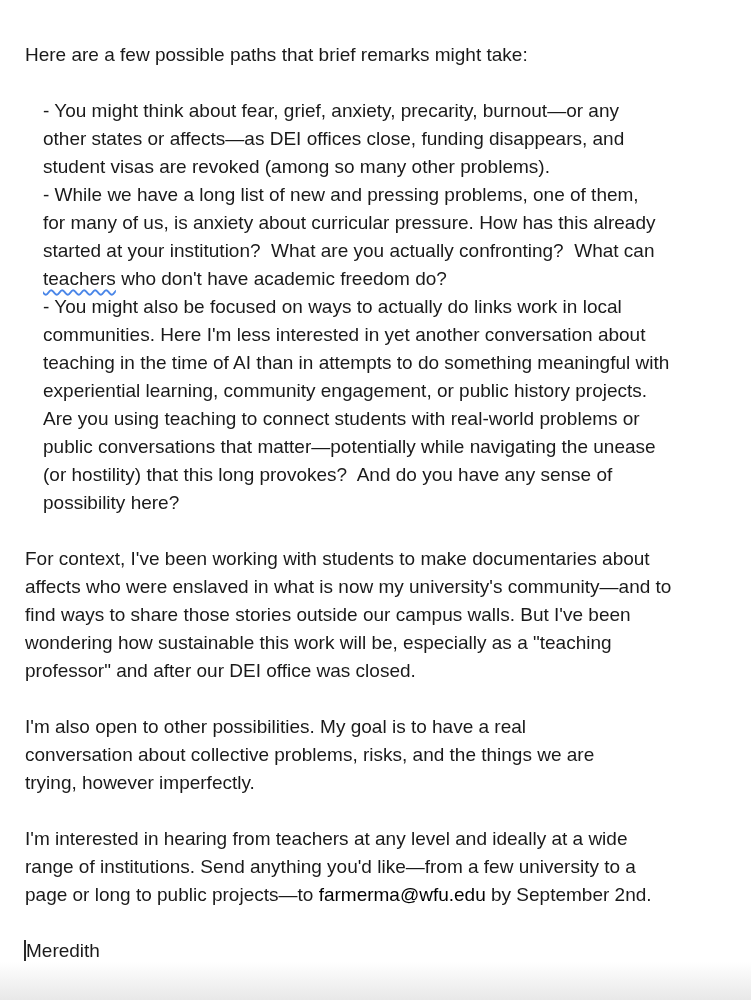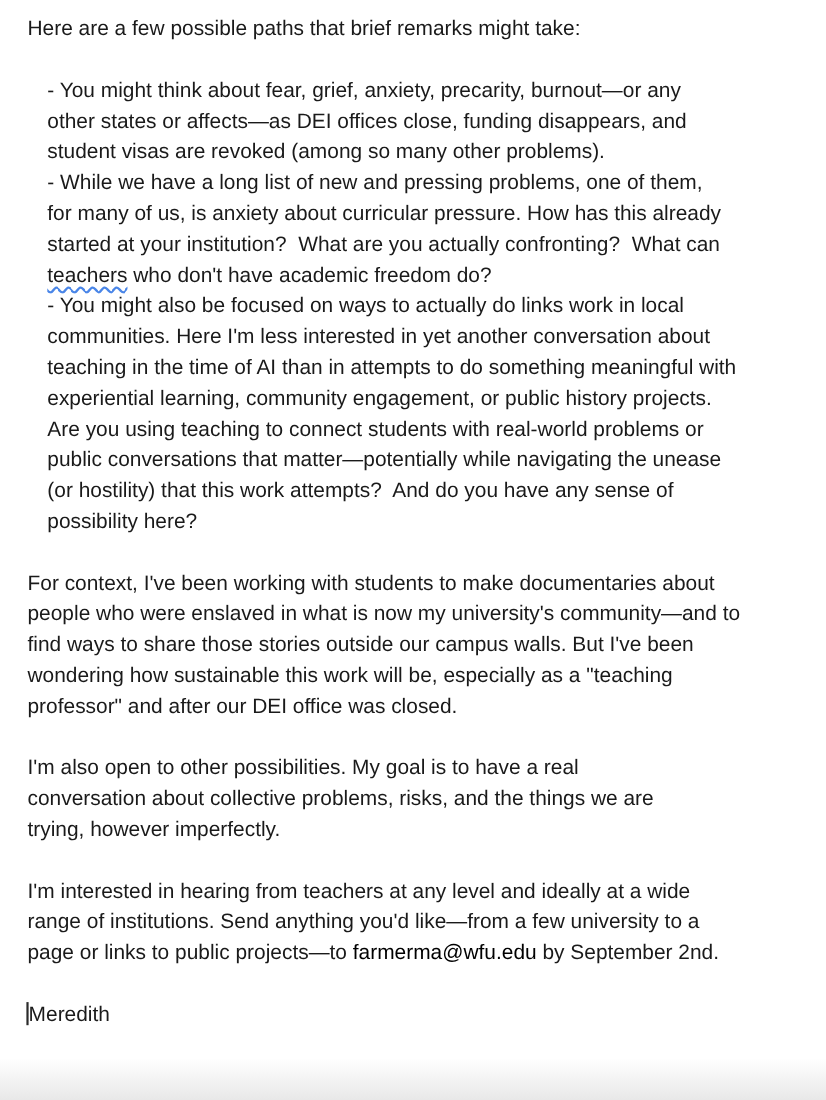--- a/index.html
+++ b/index.html
@@ -13,20 +13,21 @@
     overflow: hidden;
     position: relative;
     font-family: "Liberation Sans", sans-serif;
   }
   .editor {
     padding: 13px 8px 0 25px;
     font-size: 19px;
     line-height: 28px;
     color: #1a1a1a;
     cursor: text;
+    margin-top: 28px;
   }
   .ln {
     white-space: pre;
   }
   .indent {
     margin-left: 18px;
   }
   .blank {
     height: 28px;
   }
@@ -77,48 +78,48 @@
     <div class="ln">- While we have a long list of new and pressing problems, one of them,</div>
     <div class="ln">for many of us, is anxiety about curricular pressure. How has this already</div>
     <div class="ln">started at your institution?  What are you actually confronting?  What can</div>
     <div class="ln"><span class="wavy">teachers</span><span> who don't have academic freedom do?</span></div>
     <div class="ln">- You might also be focused on ways to actually do links work in local</div>
     <div class="ln">communities. Here I'm less interested in yet another conversation about</div>
     <div class="ln">teaching in the time of AI than in attempts to do something meaningful with</div>
     <div class="ln">experiential learning, community engagement, or public history projects.</div>
     <div class="ln">Are you using teaching to connect students with real-world problems or</div>
     <div class="ln">public conversations that matter—potentially while navigating the unease</div>
-    <div class="ln">(or hostility) that this work attempts?  And do you have any sense of</div>
+    <div class="ln">(or hostility) that this long provokes?  And do you have any sense of</div>
     <div class="ln">possibility here?</div>
   </div>
 
   <div class="blank"></div>
 
   <div>
     <div class="ln">For context, I've been working with students to make documentaries about</div>
-    <div class="ln">people who were enslaved in what is now my university's community—and to</div>
+    <div class="ln">affects who were enslaved in what is now my university's community—and to</div>
     <div class="ln">find ways to share those stories outside our campus walls. But I've been</div>
     <div class="ln">wondering how sustainable this work will be, especially as a "teaching</div>
     <div class="ln">professor" and after our DEI office was closed.</div>
   </div>
 
   <div class="blank"></div>
 
   <div>
     <div class="ln">I'm also open to other possibilities. My goal is to have a real</div>
     <div class="ln">conversation about collective problems, risks, and the things we are</div>
     <div class="ln">trying, however imperfectly.</div>
   </div>
 
   <div class="blank"></div>
 
   <div>
     <div class="ln">I'm interested in hearing from teachers at any level and ideally at a wide</div>
     <div class="ln">range of institutions. Send anything you'd like—from a few university to a</div>
-    <div class="ln"><span>page or links to public projects—to </span><a class="email-link" href="#">farmerma@wfu.edu</a><span> by September 2nd.</span></div>
+    <div class="ln"><span>page or long to public projects—to </span><a class="email-link" href="#">farmerma@wfu.edu</a><span> by September 2nd.</span></div>
   </div>
 
   <div class="blank"></div>
 
   <div>
     <div class="ln"><span class="caret"></span><span>Meredith</span></div>
   </div>
 
 </div>
 

